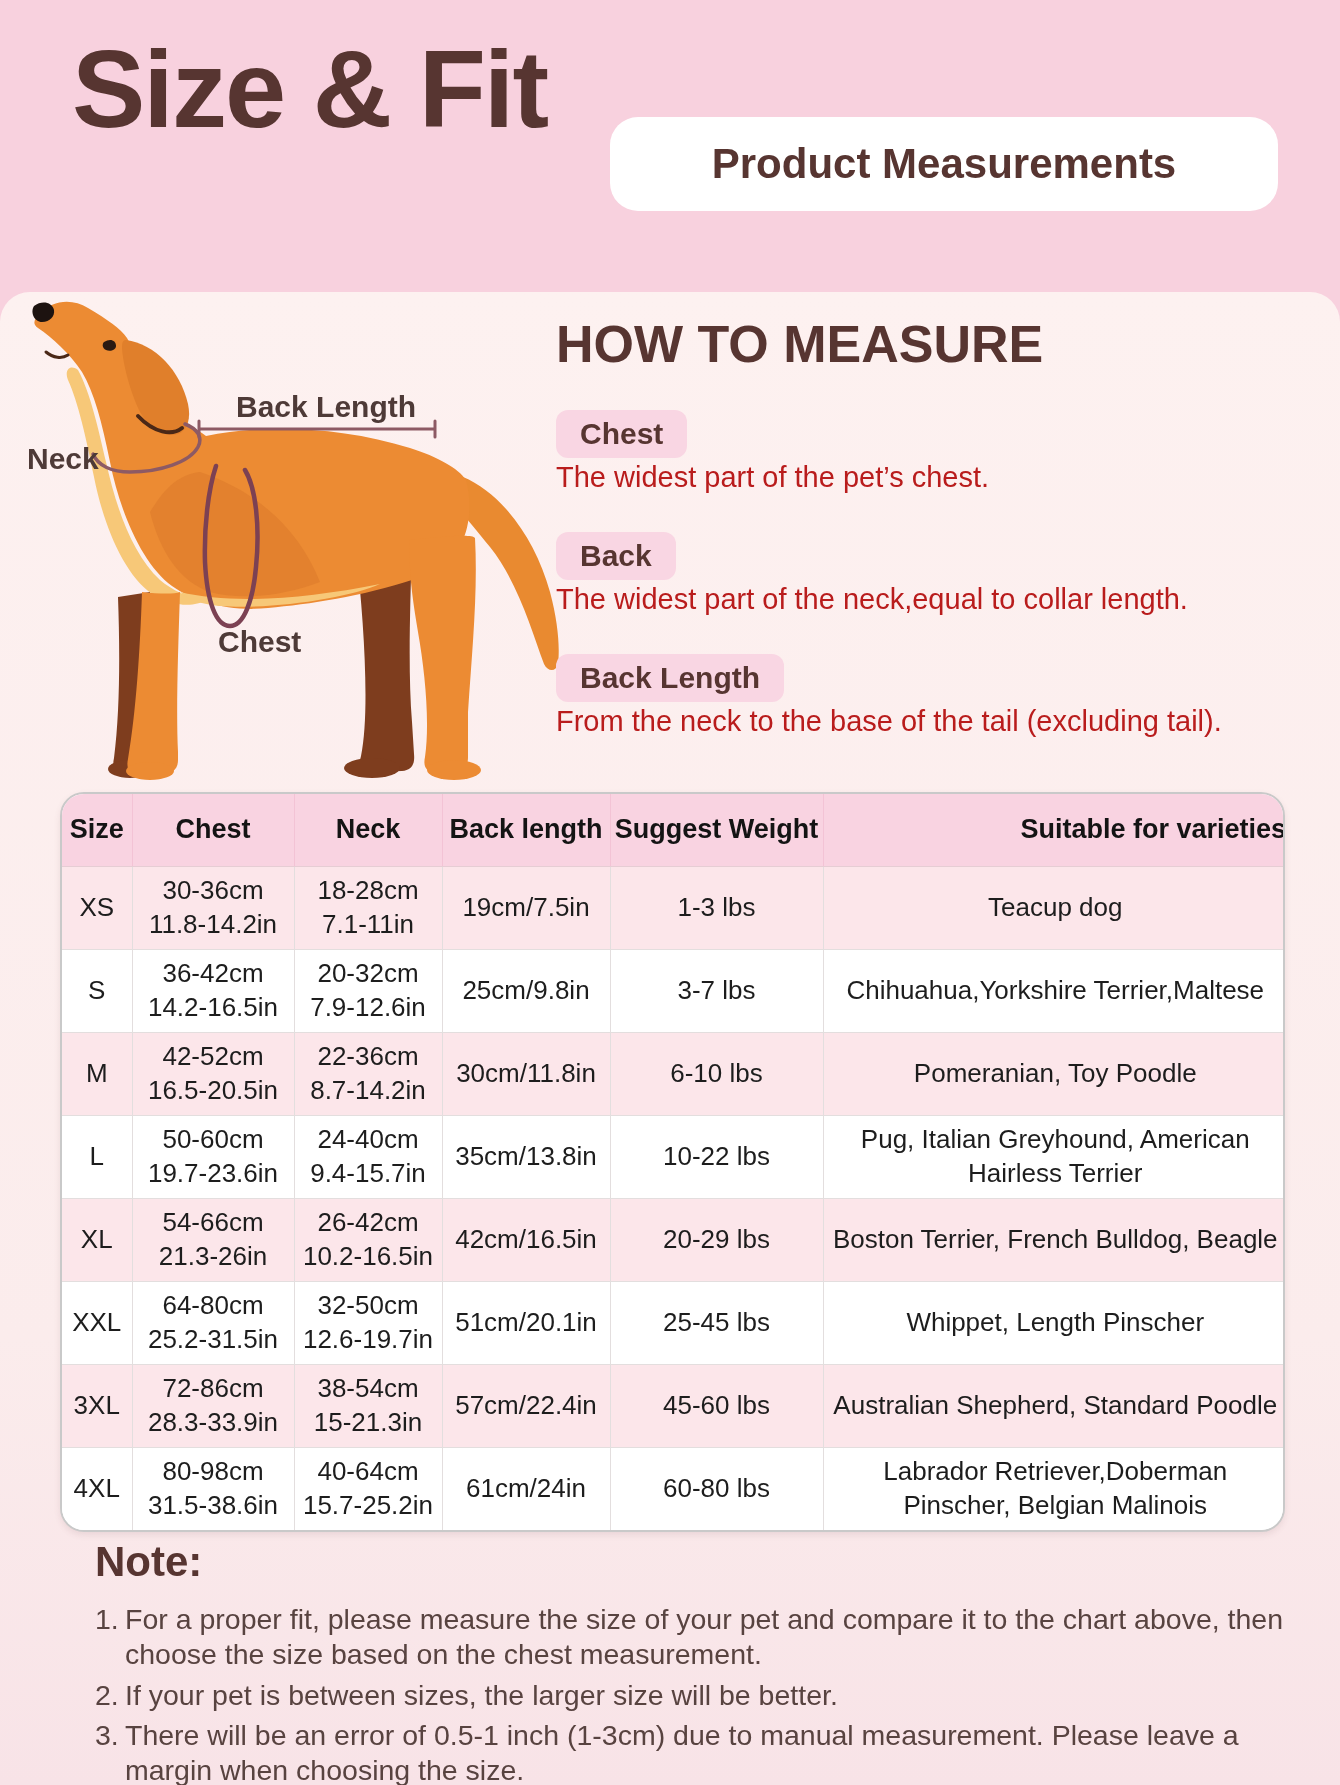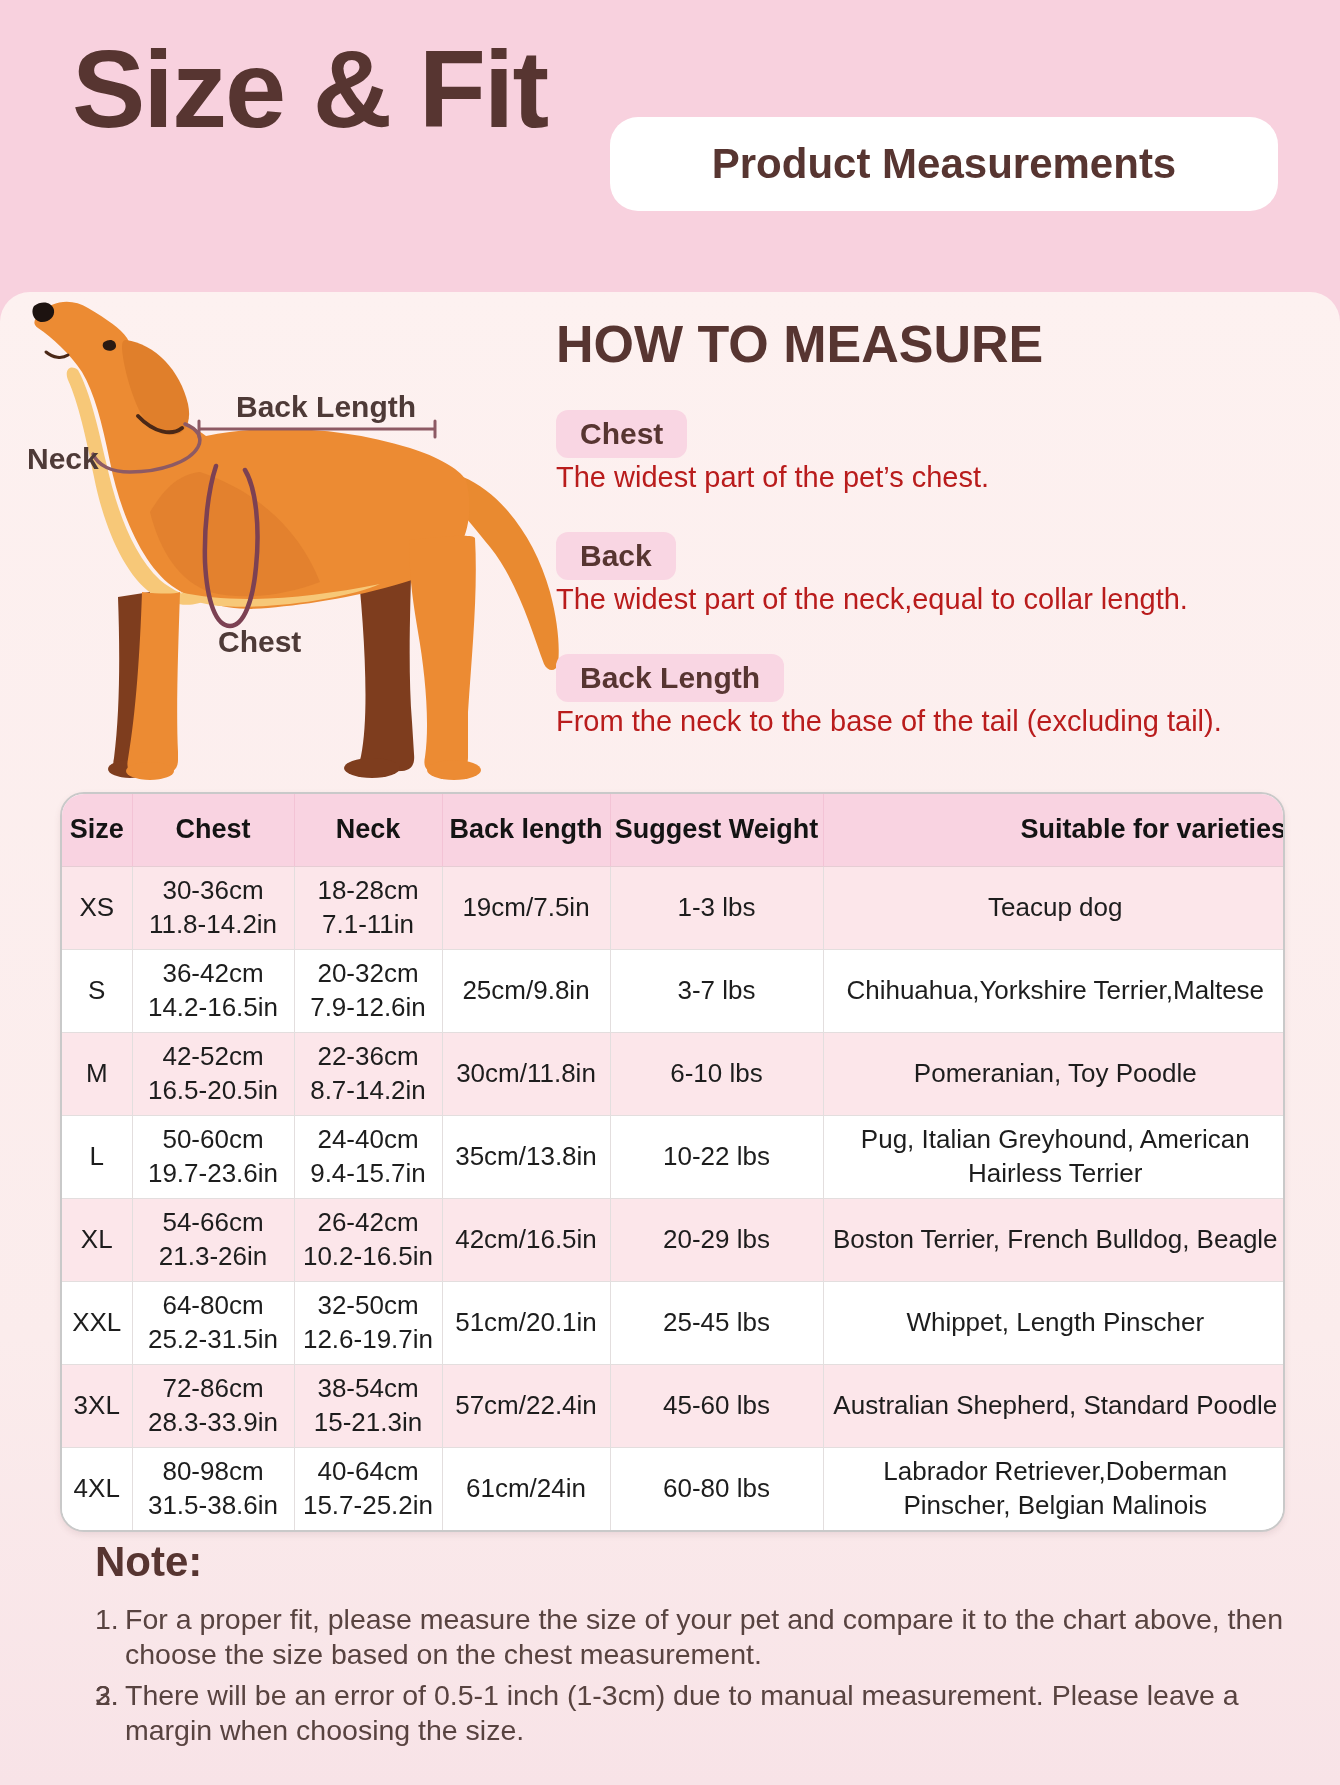--- a/index.html
+++ b/index.html
@@ -246,20 +246,21 @@
   </div>
 
   <div class="abs" id="note">
     <div class="note-title">Note:</div>
     <div class="note-item">
       <span class="note-num">1.</span>
       <span>For a proper fit, please measure the size of your pet and compare it to the chart above, then choose the size based on the chest measurement.</span>
     </div>
     <div class="note-item">
       <span class="note-num">2.</span>
+      <span>If your pet is between sizes, the larger size will be better.</span>
     </div>
     <div class="note-item">
       <span class="note-num">3.</span>
       <span>There will be an error of 0.5-1 inch (1-3cm) due to manual measurement. Please leave a margin when choosing the size.</span>
     </div>
   </div>
 
 </div>
 
 </body></html>

